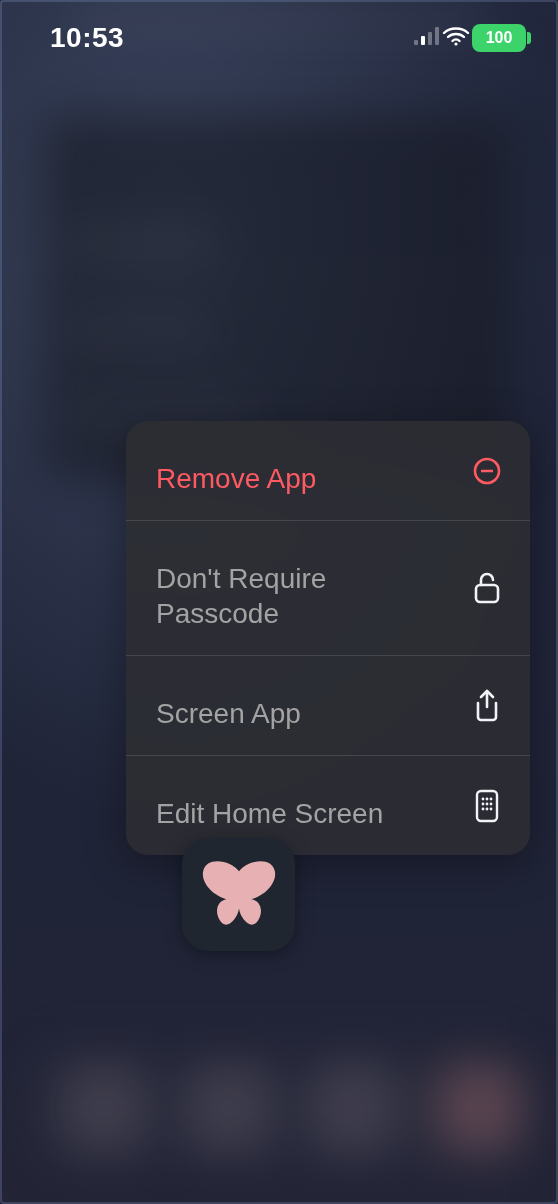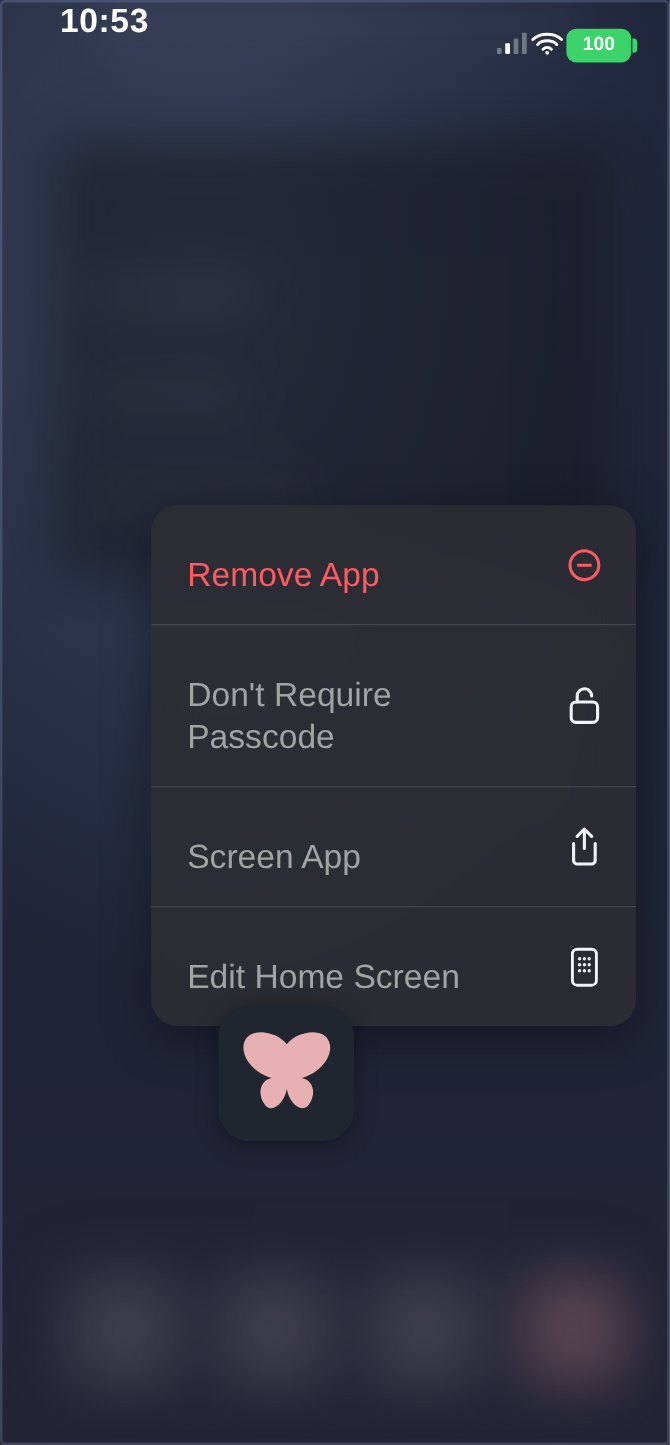--- a/index.html
+++ b/index.html
@@ -38,21 +38,21 @@
   .bg-dock-icon { position:absolute; bottom:50px; width:88px; height:88px; border-radius:24px;
     background: rgba(120,110,120,0.35); }
   .bg-dock-icon.i1{ left:58px; }
   .bg-dock-icon.i2{ left:183px; }
   .bg-dock-icon.i3{ left:308px; }
   .bg-dock-icon.i4{ left:433px; background: rgba(200,130,130,0.35);}
 
   
   .status-bar {
     position: absolute; top: 0; left: 0; right: 0; height: 72px;
-    display: flex; justify-content: space-between;
+    display: flex; align-items: center; justify-content: space-between;
     padding: 0 30px 0 48px;
     color: #fff;
     font-weight: 700;
   }
   .status-time { font-size: 28px; letter-spacing: 0.5px; }
   .status-right { display: flex; align-items: center; gap: 2px; }
   .battery {
     display: inline-flex; align-items: center; justify-content: center;
     width: 54px; height: 28px; border-radius: 8px;
     background: #3bd36a; color: #fff; font-size: 16px; font-weight: 700;

